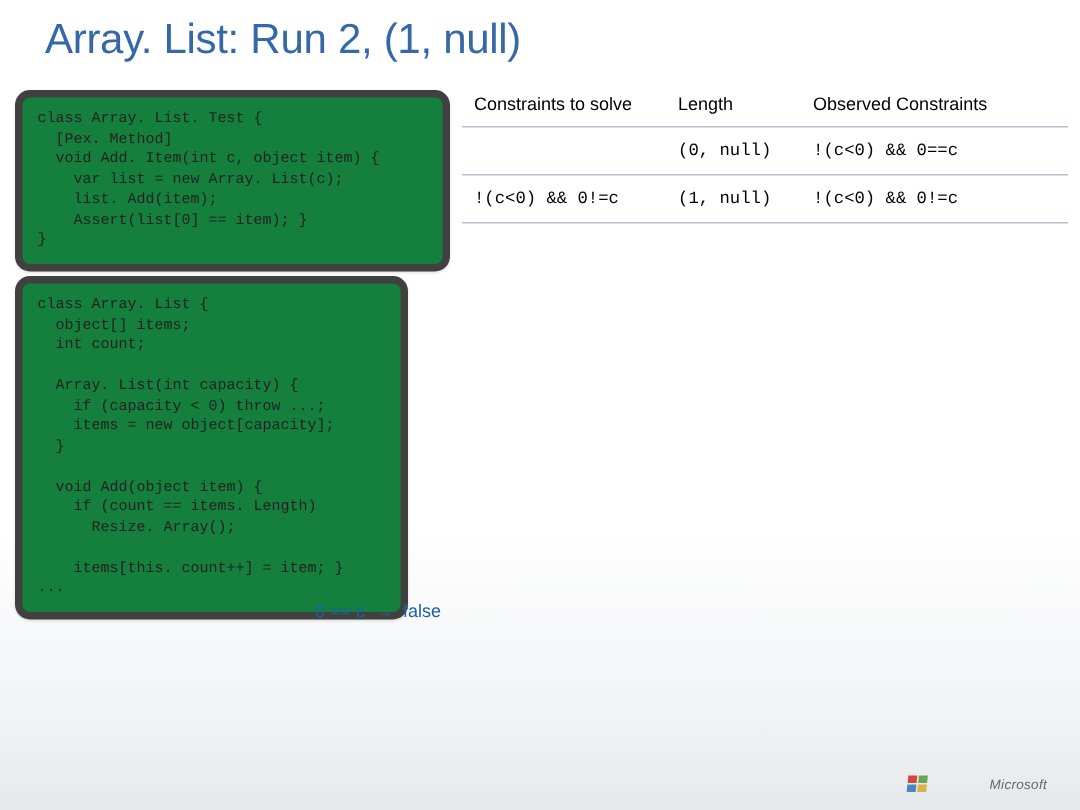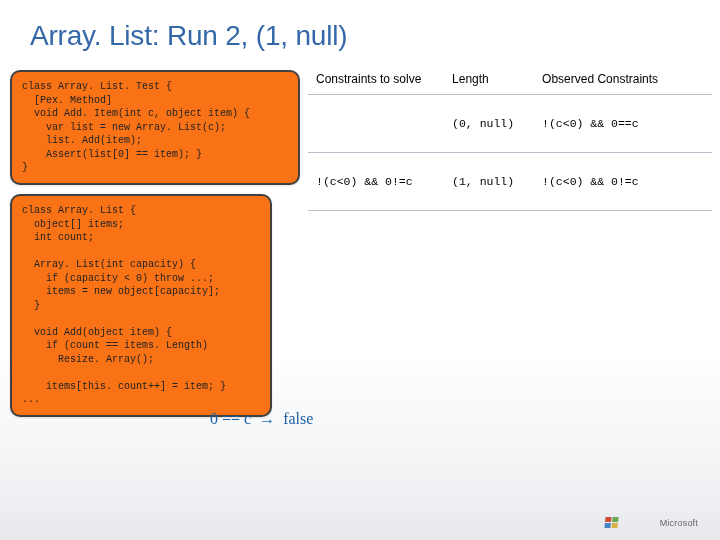--- a/index.html
+++ b/index.html
@@ -7,46 +7,46 @@
   body {
     font-family: "Segoe UI", Arial, sans-serif;
     background: linear-gradient(180deg, #ffffff 0%, #ffffff 65%, #f2f3f5 88%, #e7e8eb 100%);
     position: relative;
   }
   .title {
     font-family: "Segoe UI Light", "Segoe UI", Arial, sans-serif;
     font-size: 28px;
     font-weight: 300;
     color: #3468a8;
-    padding: 20px 0 0 30px;
+    padding: 10px 0 0 30px;
     letter-spacing: -0.2px;
   }
   .content {
     position: relative;
     margin-top: 18px;
   }
   .code-box {
     position: absolute;
-    background: #f97316;
-    border: 2px solid #404040;
+    background: #15803d;
+    border: 5px solid #404040;
     border-radius: 10px;
     padding: 8px 10px;
     font-family: Consolas, "Courier New", monospace;
     font-size: 10px;
     line-height: 1.35;
     white-space: pre;
     color: #222;
     box-shadow: 0 1px 2px rgba(0,0,0,0.12);
   }
   #box1 { left: 10px; top: 0; width: 290px; }
   #box2 { left: 10px; top: 124px; width: 262px; }
   .annot {
     position: absolute;
-    font-family: Liberation Serif, serif;
-    font-size: 16px;
+    font-family: Liberation Sans, sans-serif;
+    font-size: 12px;
     color: #1e62a6;
     white-space: pre;
   }
   #annot1 { left: 210px; top: 340px; }
 
   .table {
     position: absolute;
     left: 308px;
     top: -2px;
     width: 404px;
@@ -56,21 +56,21 @@
   .table th {
     text-align: left;
     font-weight: 400;
     padding: 4px 8px 8px 8px;
     vertical-align: top;
     font-family: "Segoe UI", Arial, sans-serif;
   }
   .table td {
     font-family: Consolas, "Courier New", monospace;
     font-size: 11.5px;
-    padding: 22px 8px;
+    padding: 9px 8px;
     border-top: 1px solid #b9bfcd;
     border-bottom: 1px solid #b9bfcd;
     vertical-align: middle;
     white-space: nowrap;
   }
   .col1 { width: 130px; }
   .col2 { width: 86px; }
   .col3 { width: 170px; margin-left: 28px; }
 
   .footer-logo {
@@ -78,20 +78,21 @@
     right: 22px;
     bottom: 12px;
     display: flex;
     align-items: center;
     gap: 6px;
   }
   .ms-text {
     font-family: "Segoe UI", Arial, sans-serif;
     font-size: 9px;
     color: #666;
+    font-style: italic;
     letter-spacing: 0.2px;
     margin-left: 36px;
   }
   .research-text {
     font-family: "Segoe UI Light", "Segoe UI", Arial, sans-serif;
     font-size: 18px;
     color: #888;
     font-weight: 300;
     letter-spacing: -0.3px;
   }

